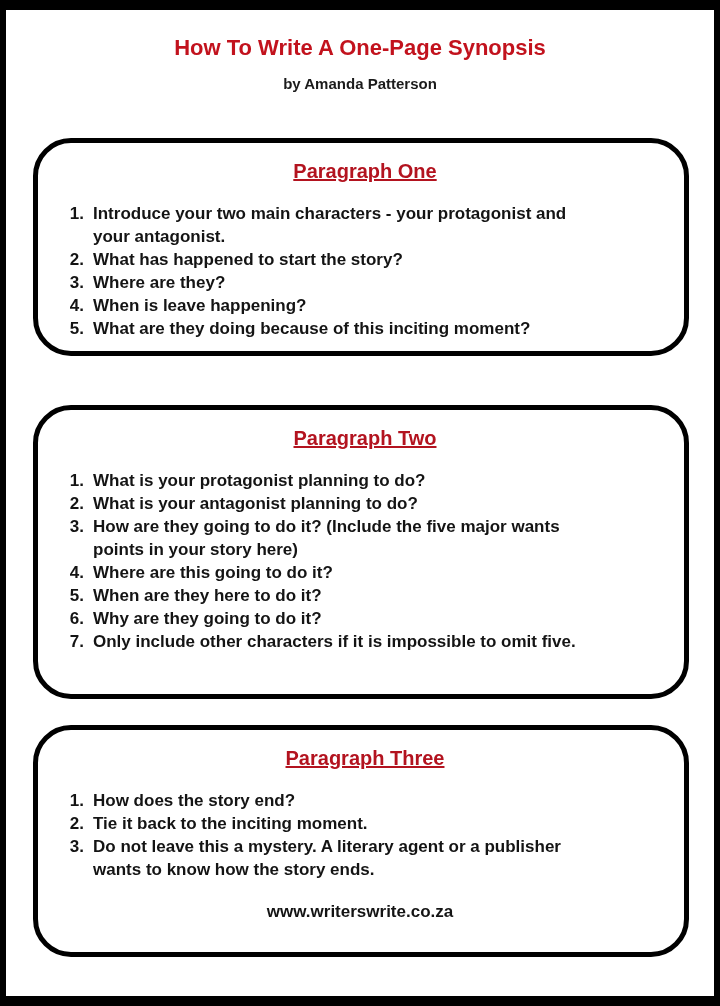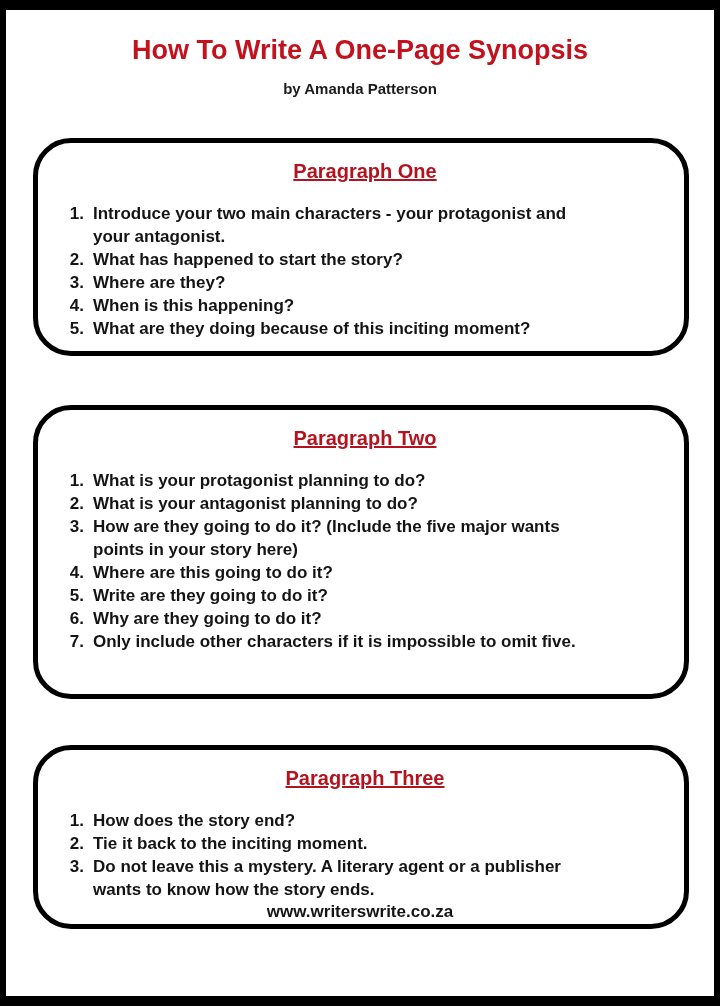--- a/index.html
+++ b/index.html
@@ -12,21 +12,21 @@
   }
   .page {
     position: absolute;
     left: 6px; right: 6px; top: 10px; bottom: 10px;
     background: #ffffff;
     overflow: hidden;
   }
   .title {
     margin-top: 25px;
     text-align: center;
-    font-size: 27px;
+    font-size: 22px;
     font-weight: bold;
     letter-spacing: 0px;
     color: #c2121d;
   }
   .byline {
     margin-top: 14px;
     text-align: center;
     font-size: 15px;
     font-weight: bold;
     color: #1b1b1b;
@@ -36,21 +36,21 @@
     left: 27px;
     width: 656px;
     box-sizing: border-box;
     border: 5px solid #000;
     border-radius: 38px;
     background: #fff;
     padding: 15px 14px 0 22px;
   }
   .box:nth-of-type(1) { top: 128px; height: 218px; }
   .box:nth-of-type(2) { top: 395px; height: 294px; }
-  .box:nth-of-type(3) { top: 715px; height: 184px; margin-top: 20px; }
+  .box:nth-of-type(3) { top: 715px; height: 232px; }
   .box-heading {
     text-align: center;
     font-size: 20px;
     font-weight: bold;
     color: #b3131f;
     text-decoration: underline;
     margin: 2px 0 0 0;
   }
   .box-list {
     margin: 19px 0 0 0;
@@ -103,21 +103,21 @@
           <li>
             <span class="num">2.</span>
             <span class="txt">What has happened to start the story?</span>
           </li>
           <li>
             <span class="num">3.</span>
             <span class="txt">Where are they?</span>
           </li>
           <li>
             <span class="num">4.</span>
-            <span class="txt">When is this happening?</span>
+            <span class="txt">When is leave happening?</span>
           </li>
           <li>
             <span class="num">5.</span>
             <span class="txt">What are they doing because of this inciting moment?</span>
           </li>
         </ol>
   </div>
 
   <div class="box">
     <div class="box-heading">Paragraph Two</div>
@@ -134,21 +134,21 @@
             <span class="num">3.</span>
             <span class="txt">How are they going to do it? (Include the five major wants
 points in your story here)</span>
           </li>
           <li>
             <span class="num">4.</span>
             <span class="txt">Where are this going to do it?</span>
           </li>
           <li>
             <span class="num">5.</span>
-            <span class="txt">Write are they going to do it?</span>
+            <span class="txt">When are they here to do it?</span>
           </li>
           <li>
             <span class="num">6.</span>
             <span class="txt">Why are they going to do it?</span>
           </li>
           <li>
             <span class="num">7.</span>
             <span class="txt">Only include other characters if it is impossible to omit five.</span>
           </li>
         </ol>

